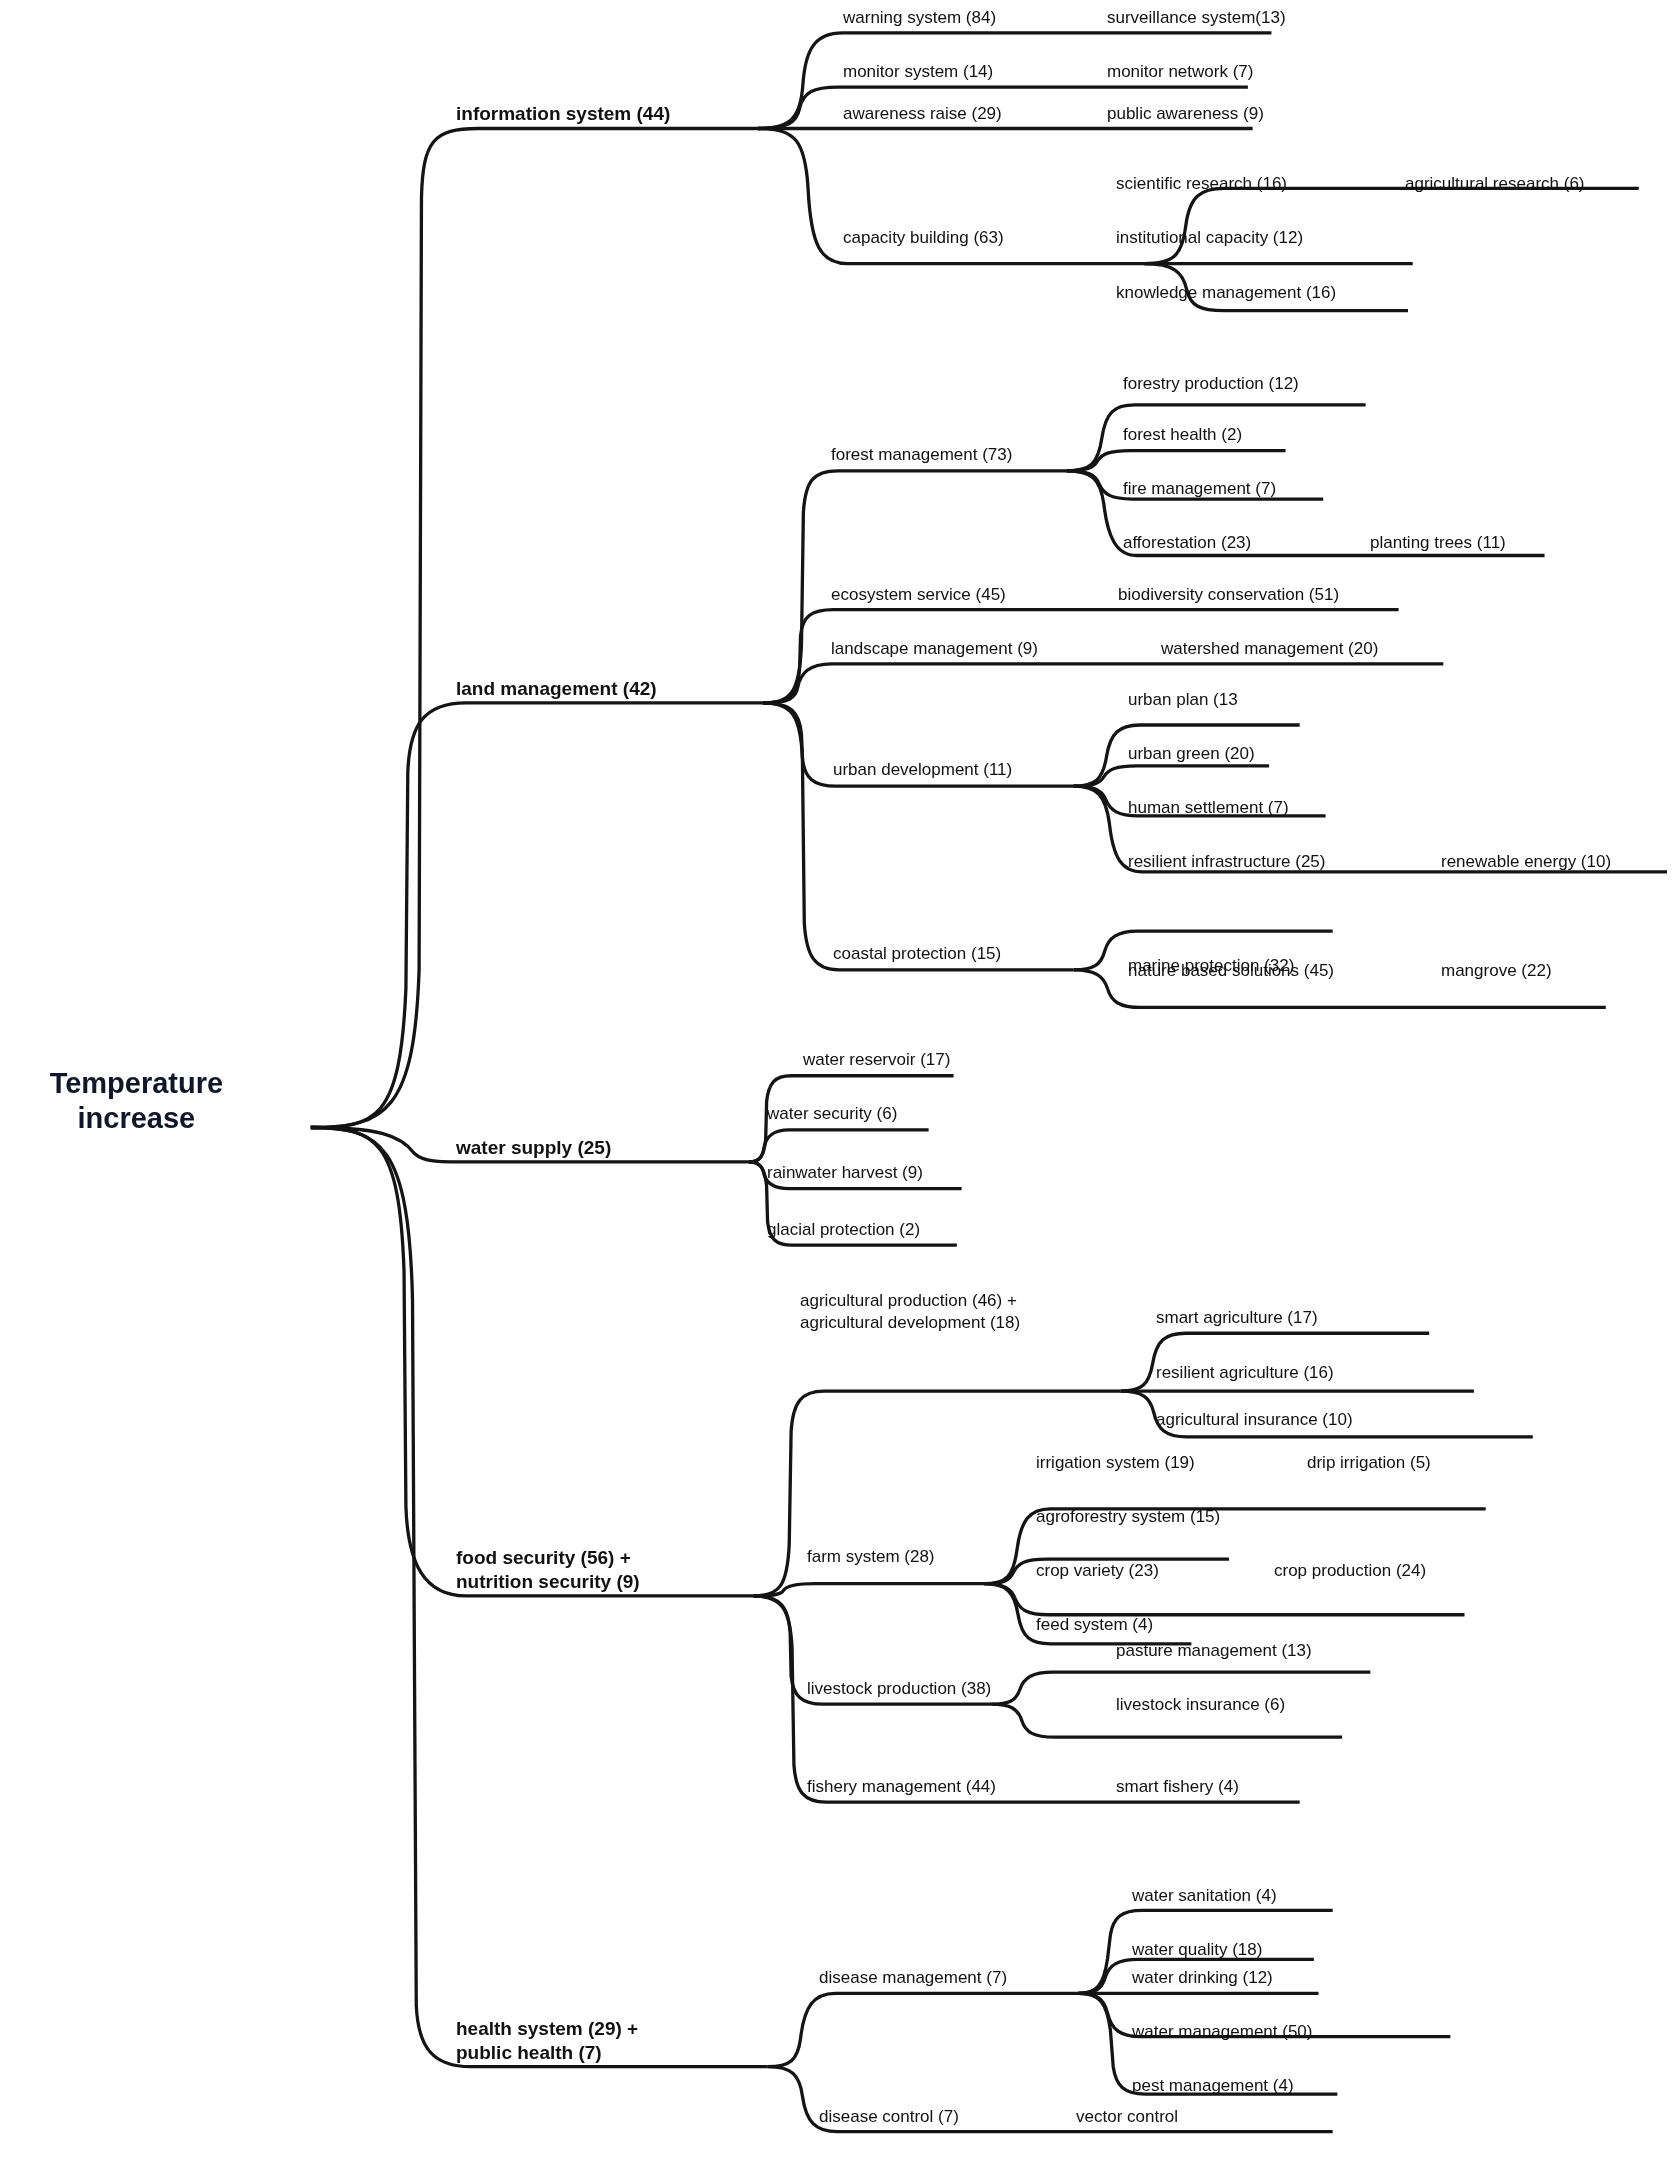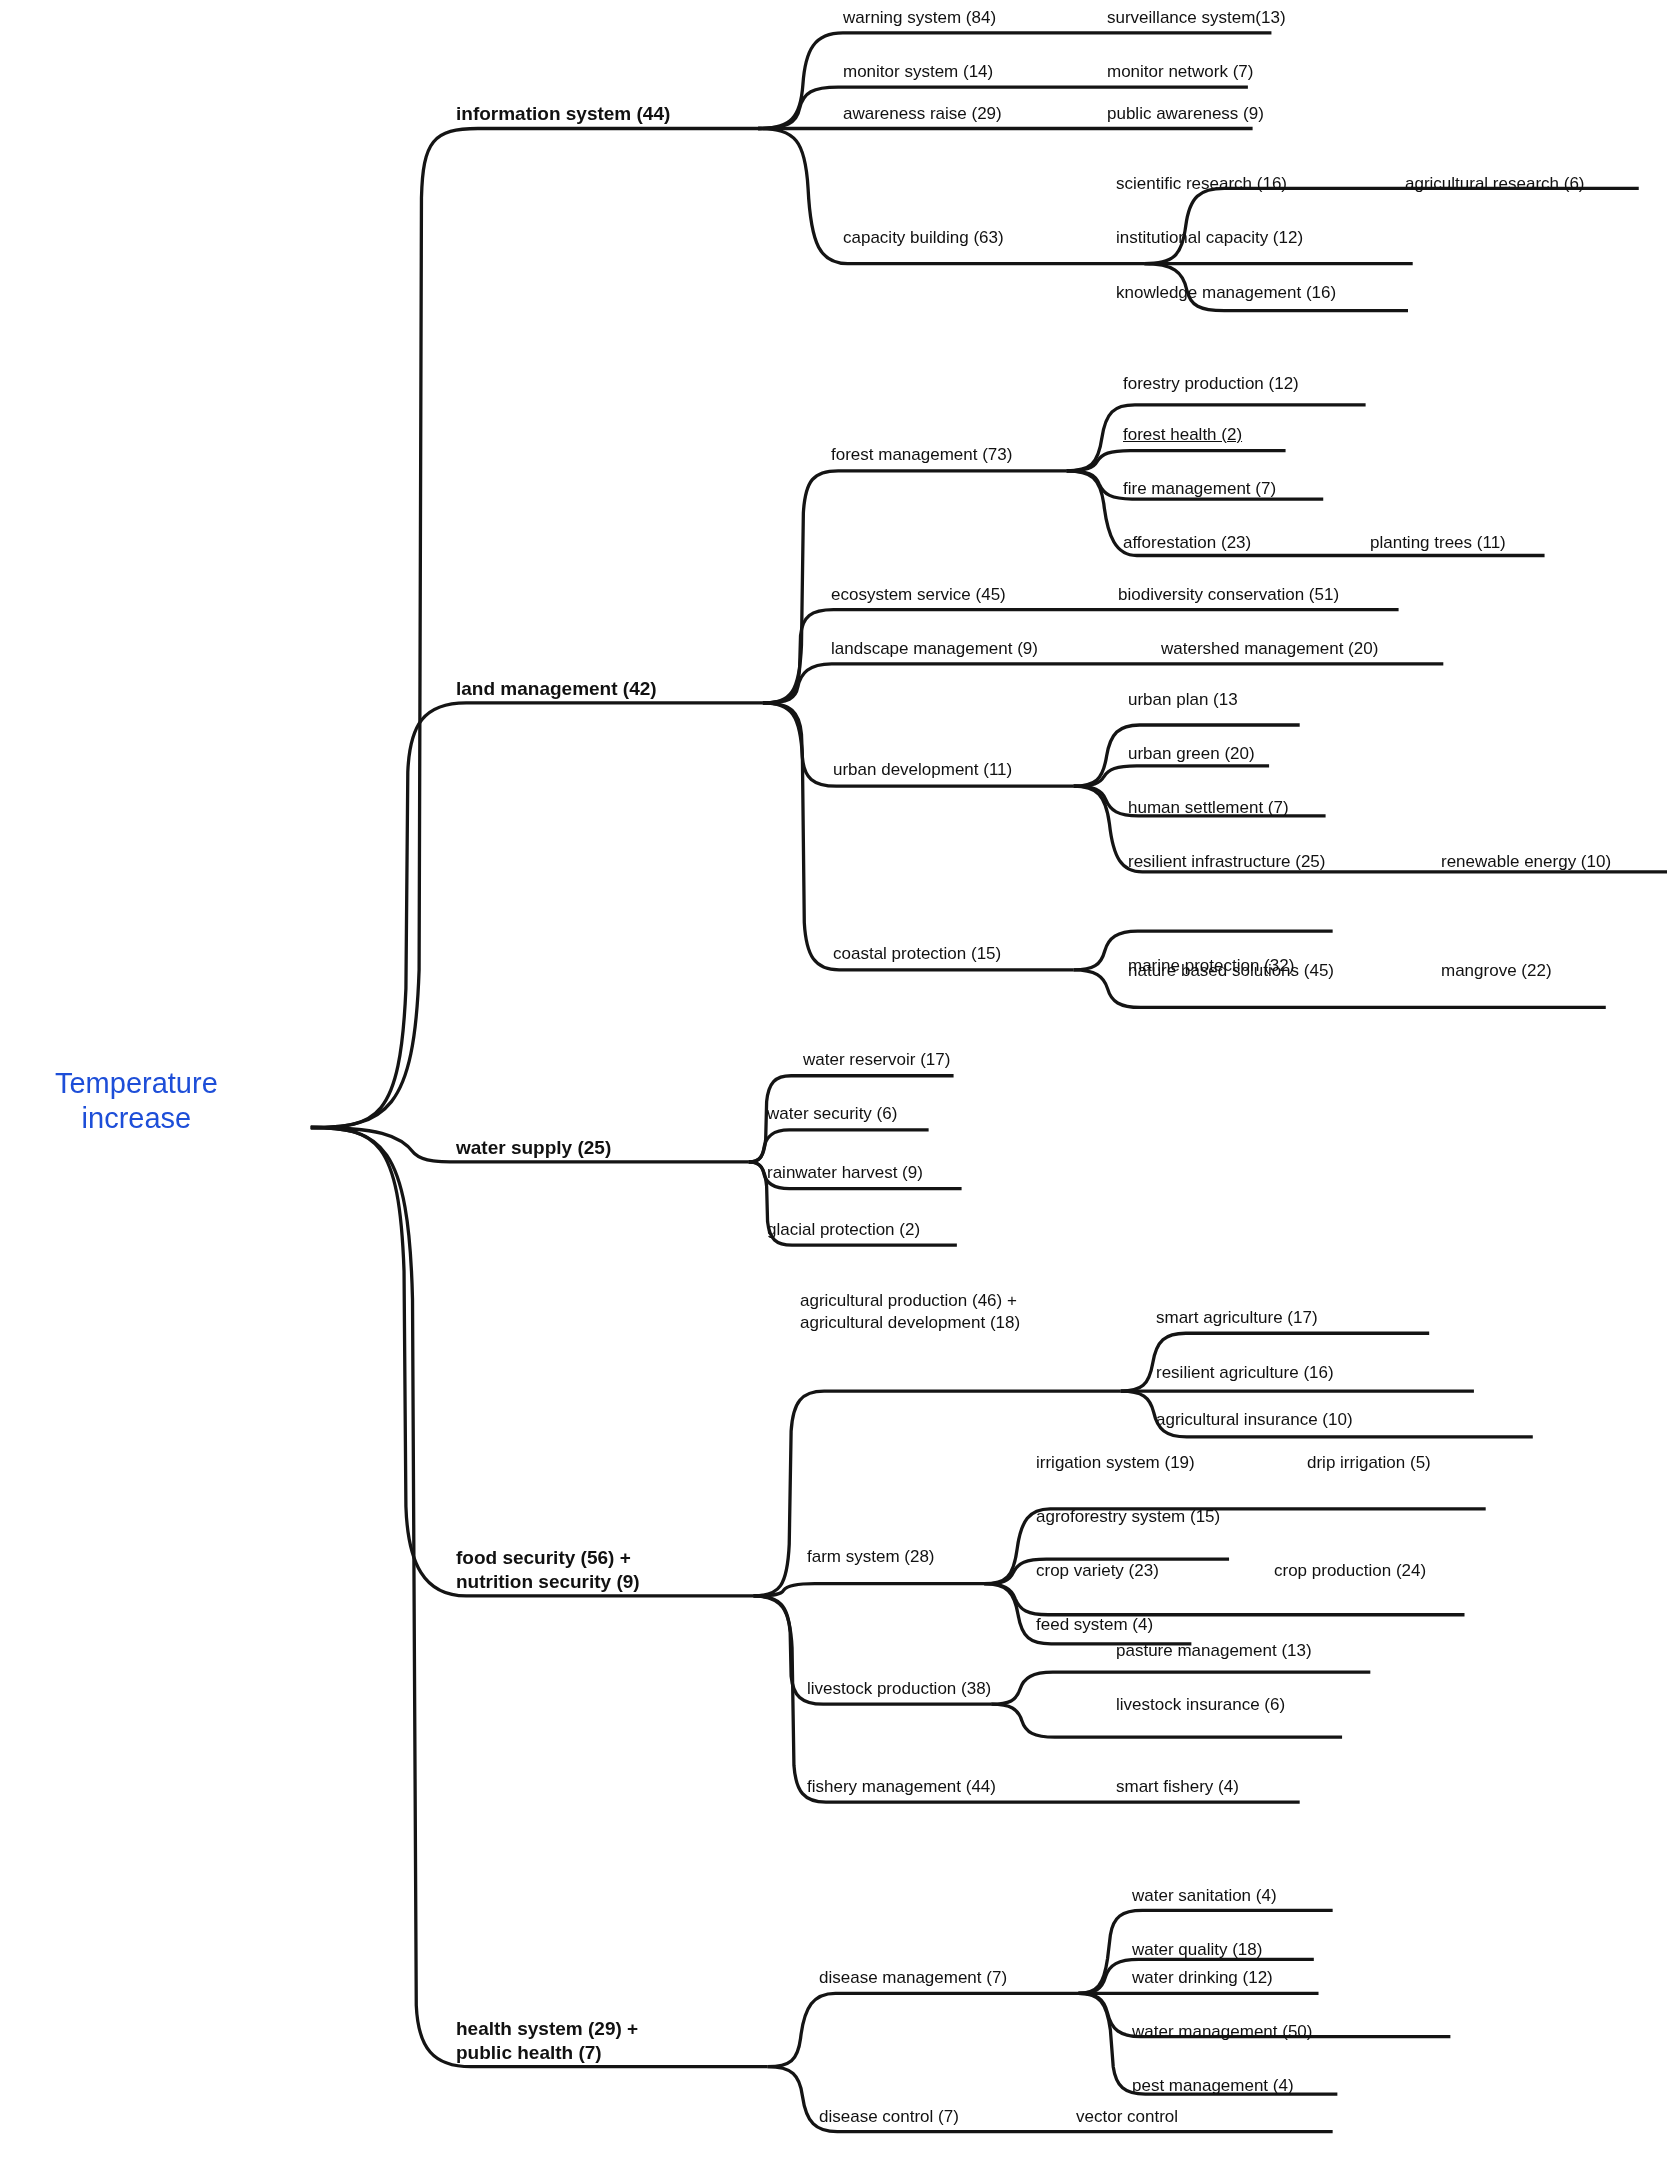--- a/index.html
+++ b/index.html
@@ -14,22 +14,22 @@
   svg#tree{position:absolute;left:0;top:0;width:1675px;height:2183px;}
   .lbl{
     position:absolute;
     font-family:"Liberation Sans", sans-serif;
     color:#111111;
     white-space:nowrap;
     line-height:1.25;
   }
   .lvl0{
     font-size:29px;
-    font-weight:normal;
-    color:#1d4ed8;
+    font-weight:bold;
+    color:#0f172a;
     text-align:center;
     line-height:1.22;
   }
   .lvl1{font-size:19px;font-weight:bold;}
   .lvl2{font-size:17px;font-weight:normal;}
   .lvl3{font-size:17px;font-weight:normal;}
   .lvl4{font-size:17px;font-weight:normal;}
   .two-line{line-height:1.28;}
 </style>
 </head>
@@ -167,21 +167,21 @@
   <div class="lbl lvl2" style="left:843px;top:103px;">awareness raise (29)</div>
   <div class="lbl lvl3" style="left:1107px;top:103px;">public awareness (9)</div>
   <div class="lbl lvl2" style="left:843px;top:227px;">capacity building (63)</div>
   <div class="lbl lvl3" style="left:1116px;top:173px;">scientific research (16)</div>
   <div class="lbl lvl4" style="left:1405px;top:173px;">agricultural research (6)</div>
   <div class="lbl lvl3" style="left:1116px;top:227px;">institutional capacity (12)</div>
   <div class="lbl lvl3" style="left:1116px;top:282px;">knowledge management (16)</div>
 
   <div class="lbl lvl2" style="left:831px;top:444px;">forest management (73)</div>
   <div class="lbl lvl3" style="left:1123px;top:373px;">forestry production (12)</div>
-  <div class="lbl lvl3" style="left:1123px;top:424px;text-decoration:underline;">forest health (2)</div>
+  <div class="lbl lvl3" style="left:1123px;top:424px;">forest health (2)</div>
   <div class="lbl lvl3" style="left:1123px;top:478px;">fire management (7)</div>
   <div class="lbl lvl3" style="left:1123px;top:532px;">afforestation (23)</div>
   <div class="lbl lvl4" style="left:1370px;top:532px;">planting trees (11)</div>
   <div class="lbl lvl2" style="left:831px;top:584px;">ecosystem service (45)</div>
   <div class="lbl lvl3" style="left:1118px;top:584px;">biodiversity conservation (51)</div>
   <div class="lbl lvl2" style="left:831px;top:638px;">landscape management (9)</div>
   <div class="lbl lvl3" style="left:1161px;top:638px;">watershed management (20)</div>
   <div class="lbl lvl2" style="left:833px;top:759px;">urban development (11)</div>
   <div class="lbl lvl3" style="left:1128px;top:689px;">urban plan (13</div>
   <div class="lbl lvl3" style="left:1128px;top:743px;">urban green (20)</div>

